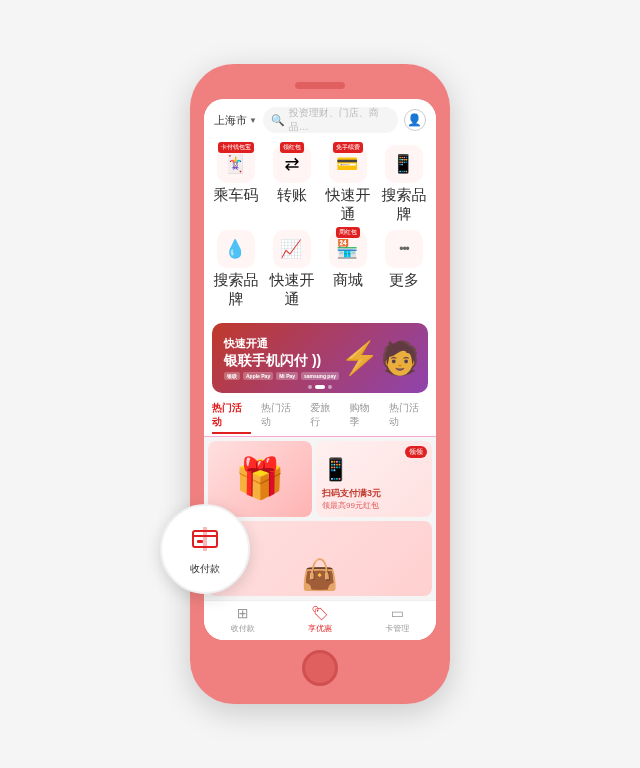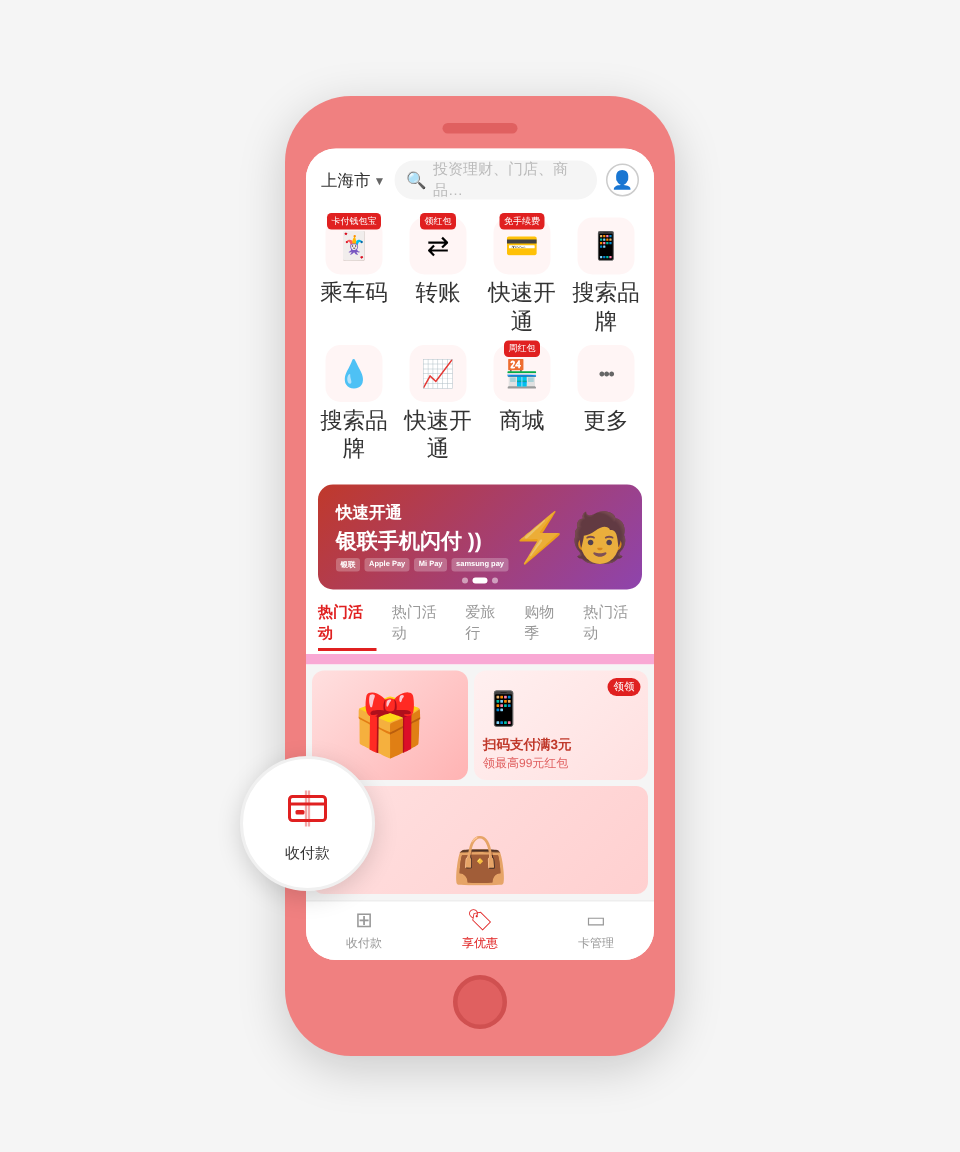--- a/index.html
+++ b/index.html
@@ -224,21 +224,21 @@
       width: 10px;
       border-radius: 2px;
     }
 
     
     .tabs {
       display: flex;
       padding: 4px 8px 2px;
       gap: 10px;
       background: #fff;
-      border-bottom: 7px solid #f9a8d4;
+      border-bottom: 1px solid #f9a8d4;
     }
     .tab-item {
       font-size: 10px;
       color: #999;
       padding-bottom: 3px;
       cursor: pointer;
     }
     .tab-item.active {
       color: #e02020;
       font-weight: bold;

